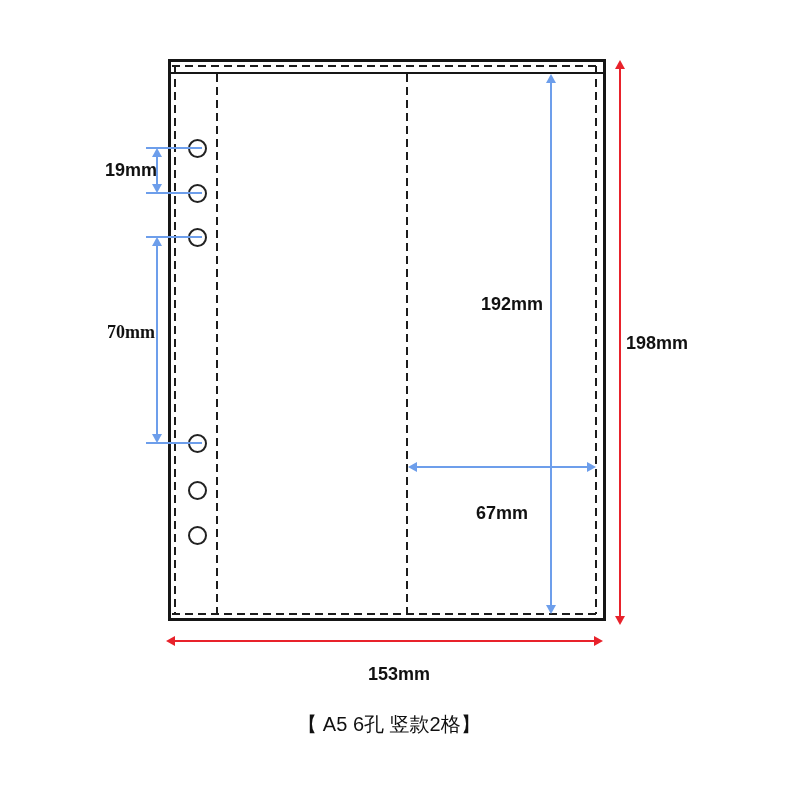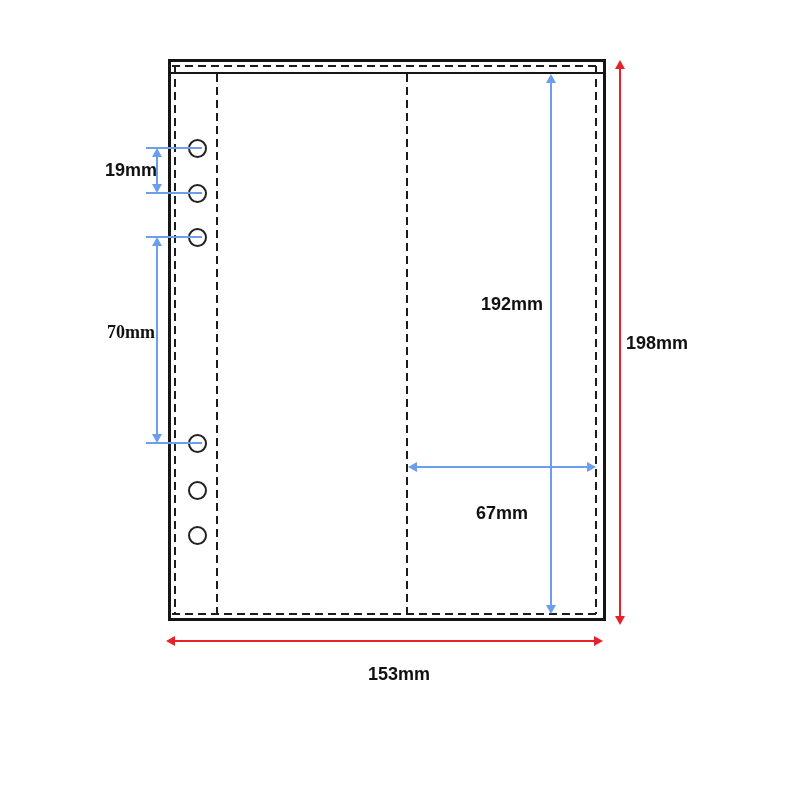--- a/index.html
+++ b/index.html
@@ -115,14 +115,15 @@
     <div class="hd hd-r"></div>
   </div>
 
   <div class="dim-label lbl-center" style="left:131px; top:170px;">19mm</div>
   <div class="dim-label lbl-center" style="left:131px; top:332px;font-family:Liberation Serif, serif;">70mm</div>
   <div class="dim-label lbl-rightend" style="left:543px; top:304px;">192mm</div>
   <div class="dim-label lbl-center" style="left:502px; top:513px;">67mm</div>
   <div class="dim-label lbl-leftend" style="left:626px; top:343px;">198mm</div>
   <div class="dim-label lbl-center" style="left:399px; top:658px;margin-top:16px;">153mm</div>
 
+  <div class="caption">【 A5 6孔 竖款2格】</div>
 
 </div>
 
 </body></html>

